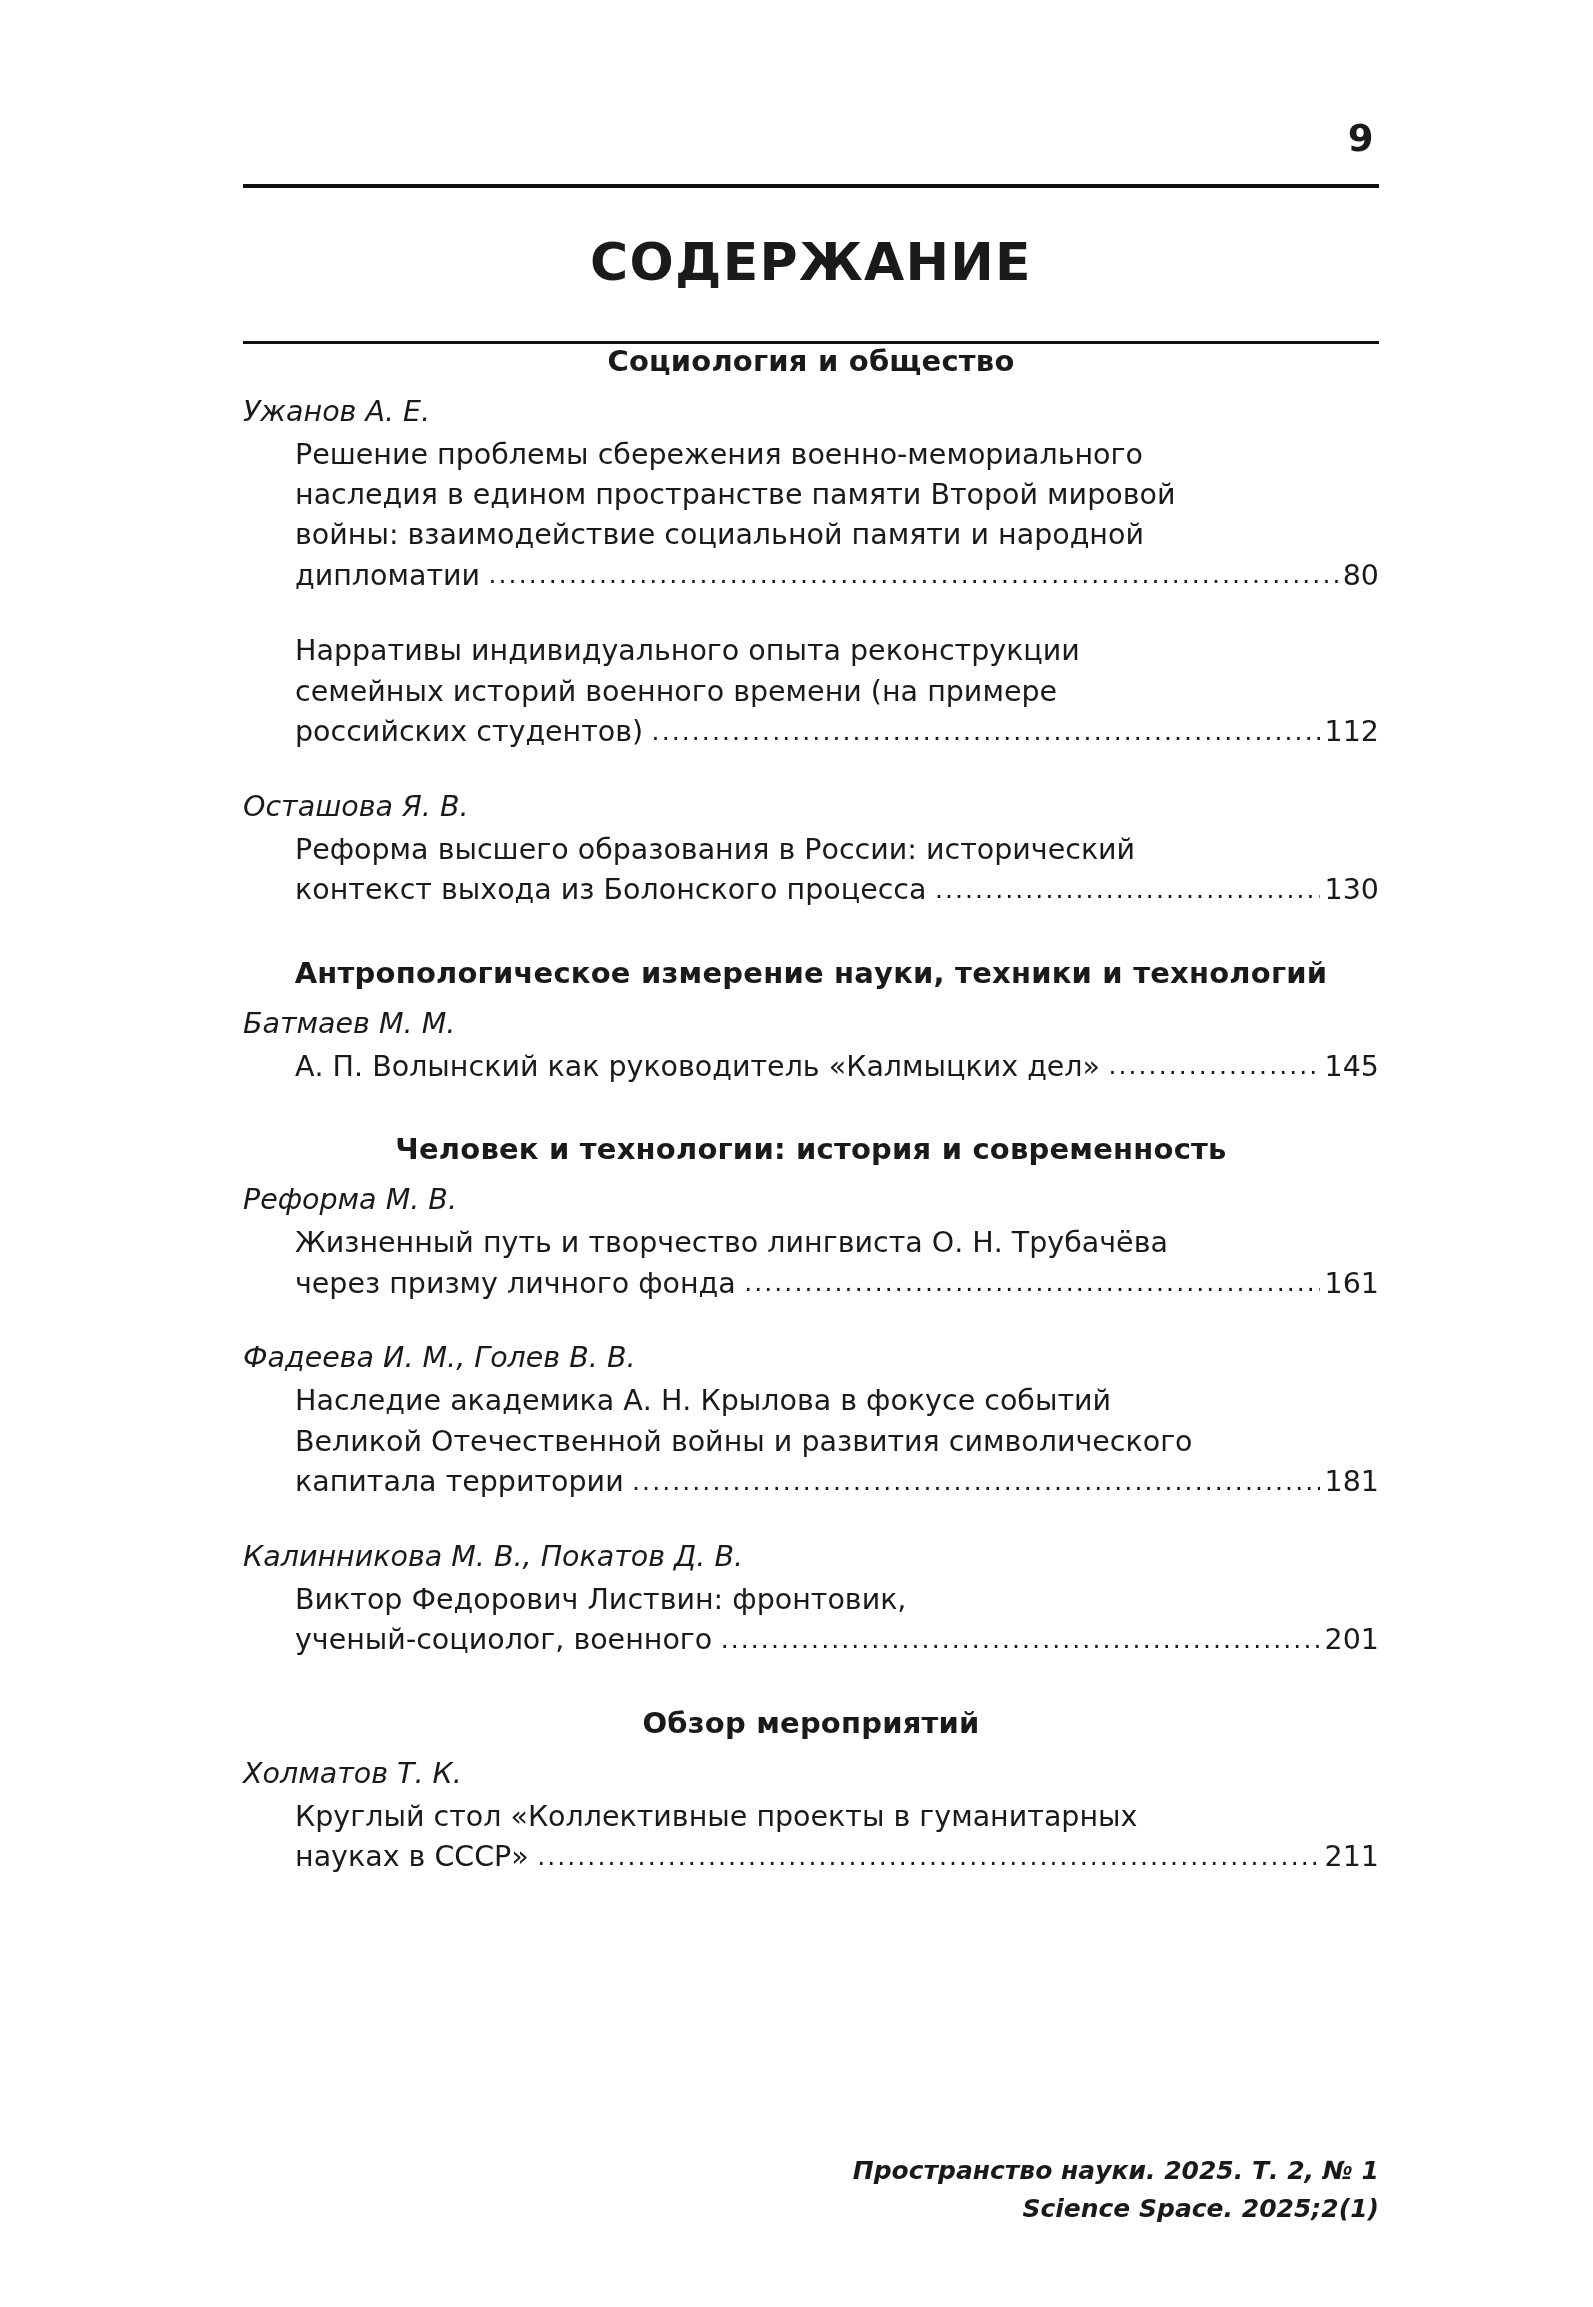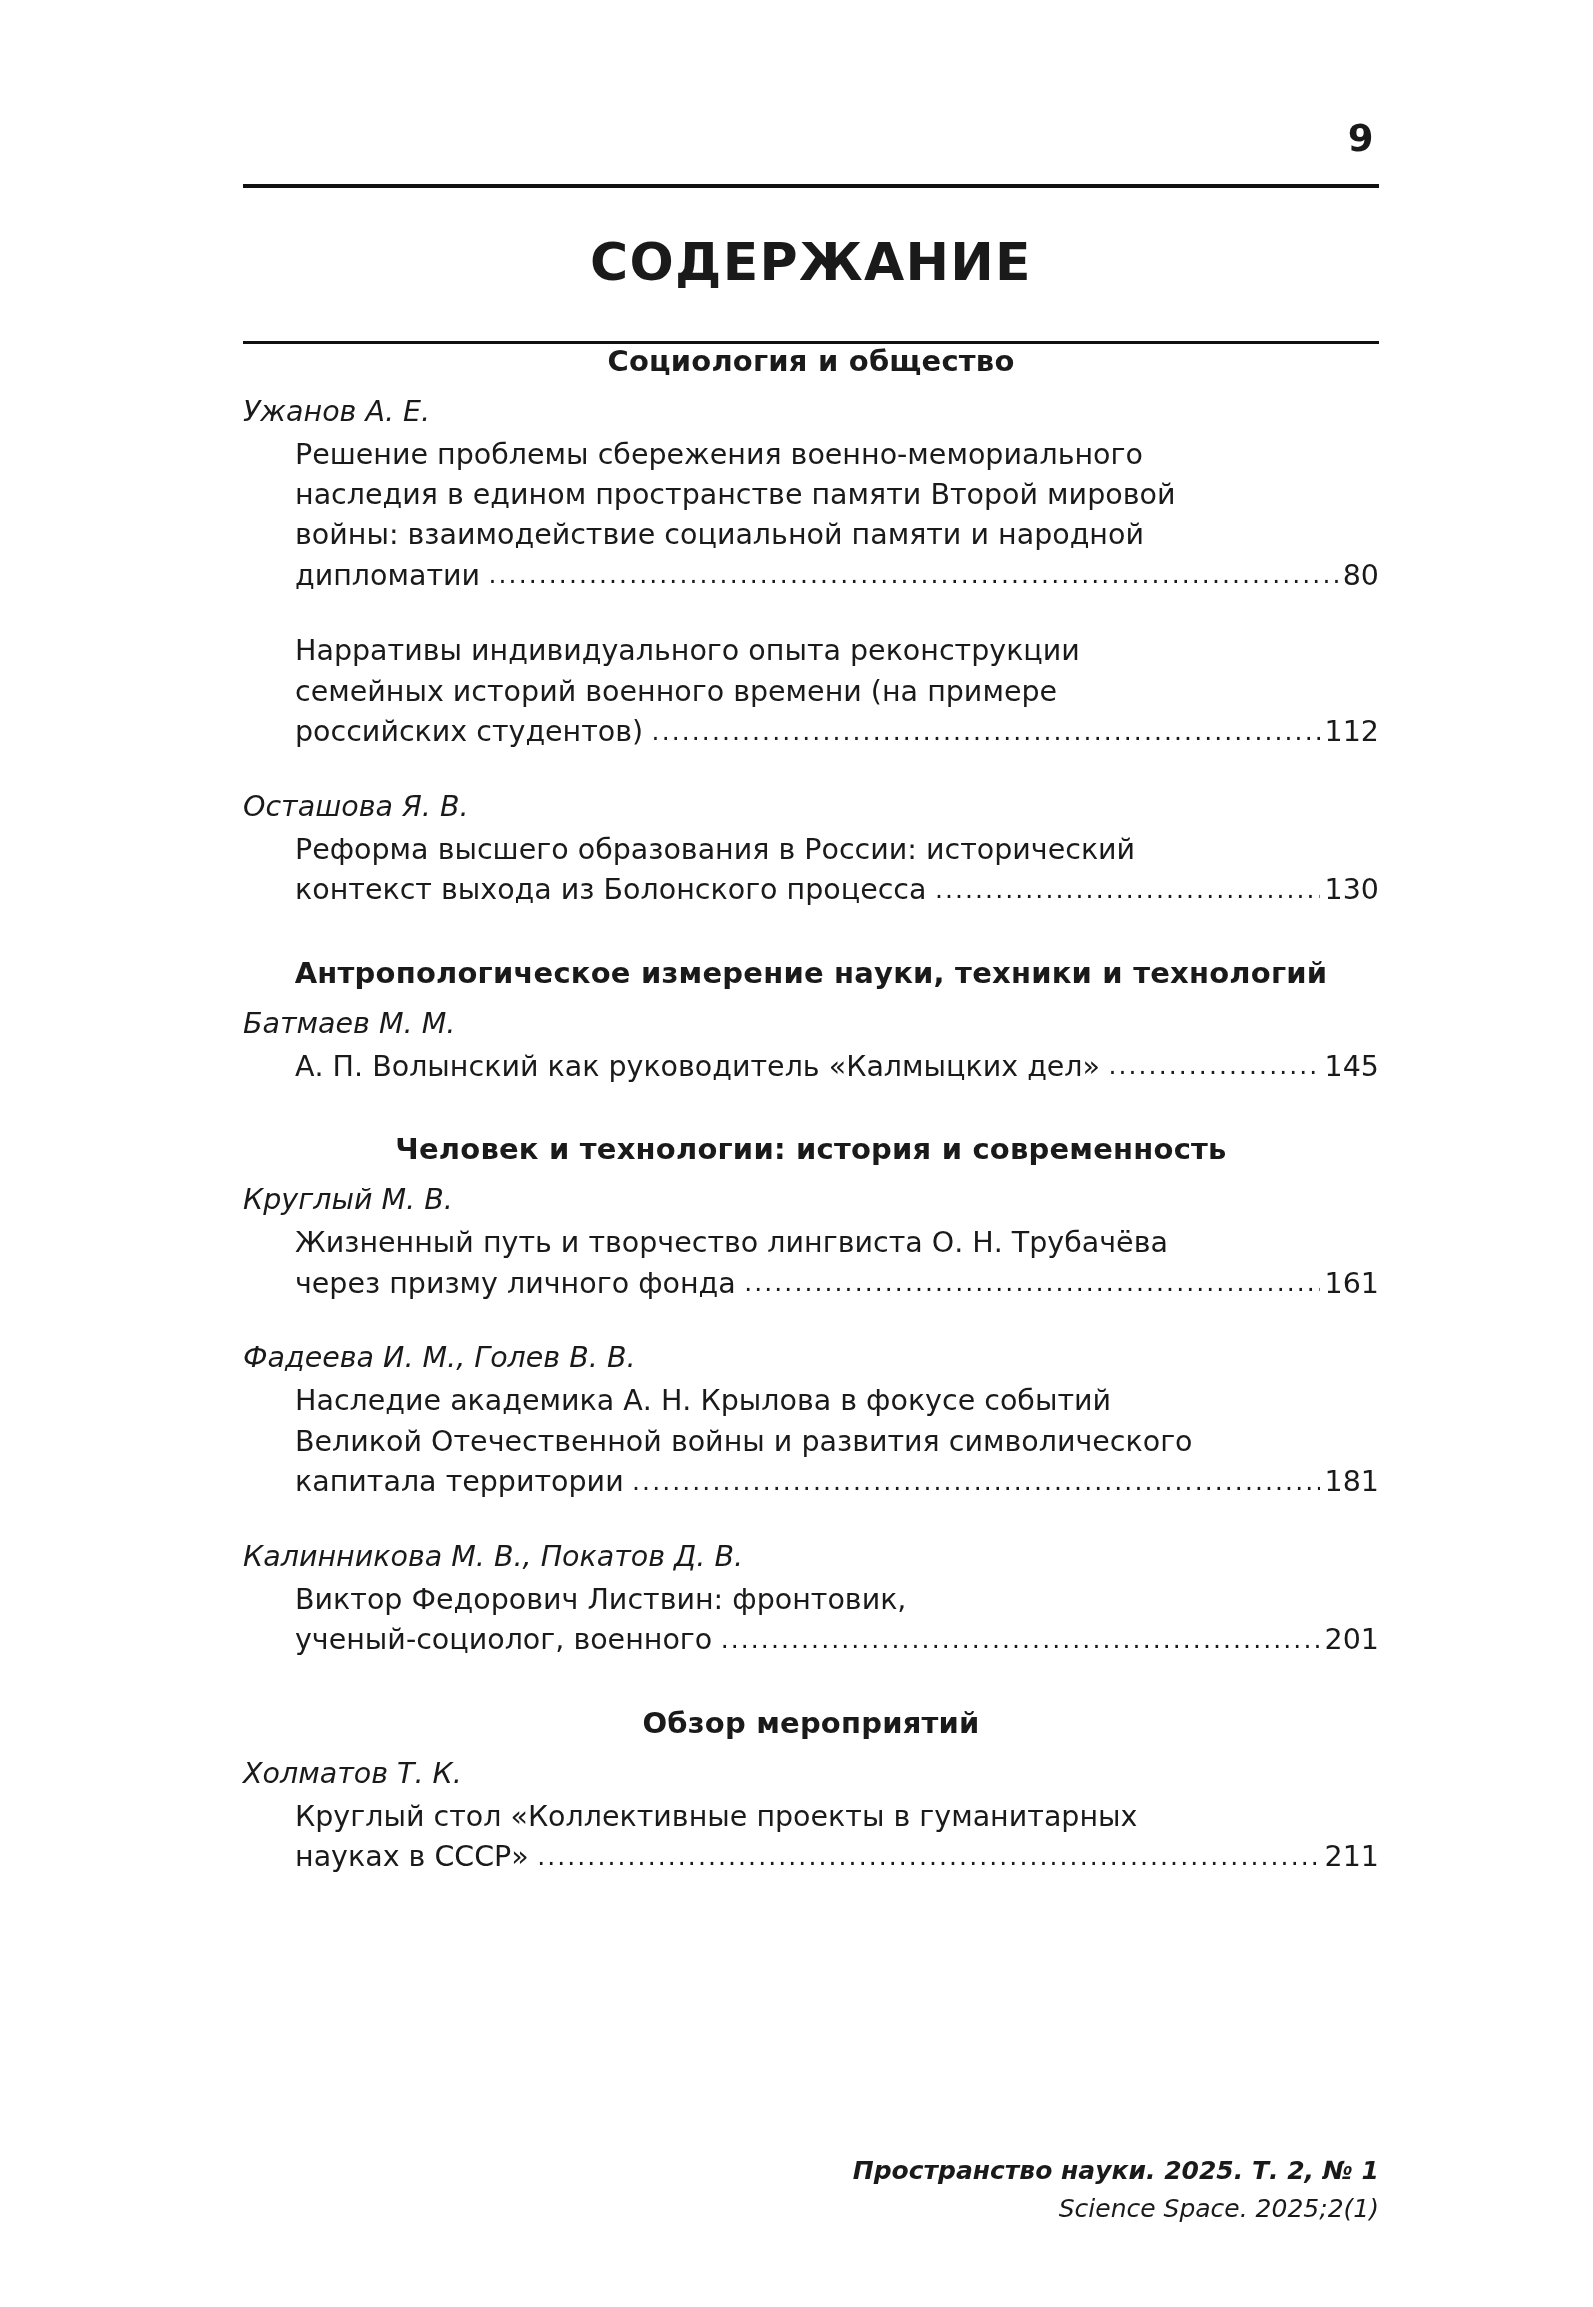--- a/index.html
+++ b/index.html
@@ -106,21 +106,21 @@
   .footer {
     position: absolute;
     right: 214px;
     bottom: 80px;
     text-align: right;
     font-style: italic;
     font-size: 25px;
     line-height: 1.5;
   }
   .footer .f1 { font-weight: bold; }
-  .footer .f2 { font-weight: normal; }
+  .footer .f2 { font-weight: bold; }
 </style>
 </head>
 <body>
 
 <div class="page">
 
   <div class="page-number">9</div>
 
   <hr class="rule">
 
@@ -176,21 +176,21 @@
               <span class="ttext">А. П. Волынский как руководитель «Калмыцких дел»</span>
               <span class="leader">............................................................................................................................................................................................................................</span>
               <span class="pageref">145</span>
             </div>
           </div>
         </div>
       </div>
       <div class="section">
         <div class="section-heading">Человек и технологии: история и современность</div>
         <div class="entry">
-          <div class="authors">Круглый М. В.</div>
+          <div class="authors">Реформа М. В.</div>
           <div class="title-block">
             <span class="title-line">Жизненный путь и творчество лингвиста О. Н. Трубачёва</span>
             <div class="last-line">
               <span class="ttext">через призму личного фонда</span>
               <span class="leader">............................................................................................................................................................................................................................</span>
               <span class="pageref">161</span>
             </div>
           </div>
         </div>
         <div class="entry">

